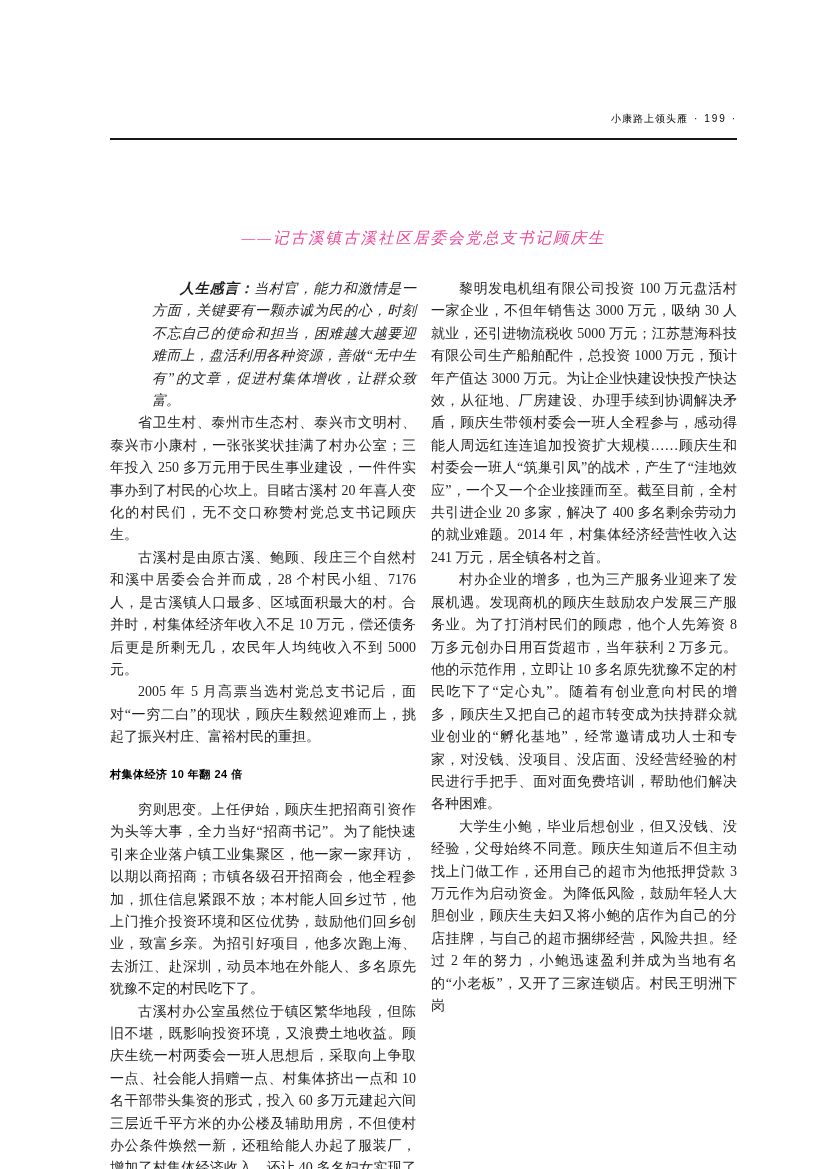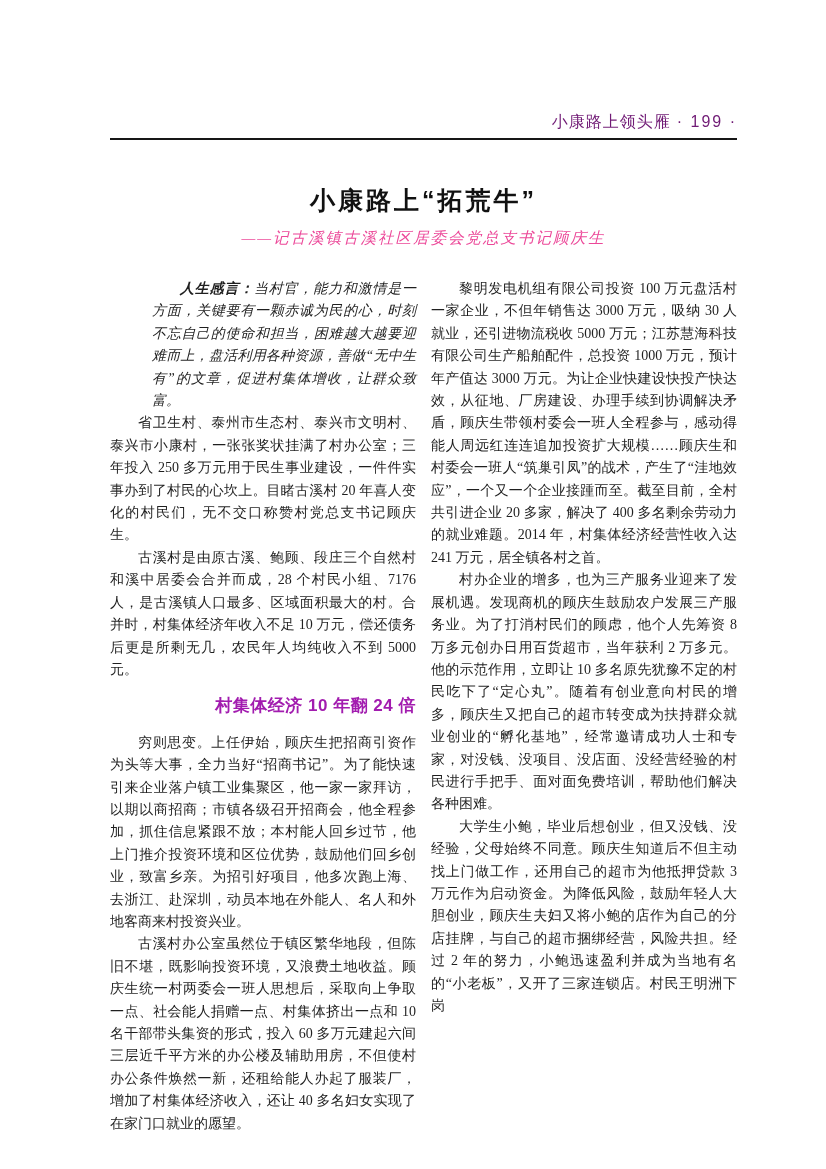--- a/index.html
+++ b/index.html
@@ -13,23 +13,23 @@
     font-family: "Liberation Serif", "DejaVu Serif", serif;
     overflow: hidden;
   }
   .running-head {
     position: absolute;
     left: 110px;
     top: 112px;
     width: 627px;
     text-align: right;
     font-family: "Liberation Sans", "DejaVu Sans", sans-serif;
-    font-size: 16px;
+    font-size: 10px;
     letter-spacing: 1px;
-    color: #701a75;
+    color: #000000;
   }
   .running-head .pgnum { margin-left: 6px; letter-spacing: 2px; }
   .head-rule {
     position: absolute;
     left: 110px;
     top: 138px;
     width: 627px;
     height: 0;
     border-top: 2.5px solid #161616;
   }
@@ -72,52 +72,52 @@
     line-height: 22.4px;
     text-align: justify;
     color: #1f1f1f;
   }
   .para { margin: 0; text-indent: 2em; }
   .para.continuation { text-indent: 0; }
   .motto { font-style: italic; margin-left: 42px; }
   .motto .lead { font-weight: 700; }
   .section-heading {
     margin: 14px 0 14px;
-    text-align: right;
+    text-align: left;
     text-indent: 0;
     font-family: "Liberation Sans", "DejaVu Sans", sans-serif;
-    font-size: 17px;
+    font-size: 11px;
     font-weight: 700;
     letter-spacing: 0.5px;
-    color: #a21caf;
+    color: #000000;
   }
 </style>
 </head>
 <body>
 
 <div class="page">
 
   <div class="running-head">
     <span>小康路上领头雁</span><span class="pgnum">· 199 ·</span>
   </div>
   <div class="head-rule"></div>
 
-  <h1 class="article-title">小康路上“拓荒牛”</h1>
   <p class="article-subtitle">——记古溪镇古溪社区居委会党总支书记顾庆生</p>
 
   <div class="columns">
 
     <div class="col">
       <p class="para motto">
         <span class="lead">人生感言：</span><span>当村官，能力和激情是一方面，关键要有一颗赤诚为民的心，时刻不忘自己的使命和担当，困难越大越要迎难而上，盘活利用各种资源，善做“无中生有”的文章，促进村集体增收，让群众致富。</span>
       </p>
       <p class="para">省卫生村、泰州市生态村、泰兴市文明村、泰兴市小康村，一张张奖状挂满了村办公室；三年投入 250 多万元用于民生事业建设，一件件实事办到了村民的心坎上。目睹古溪村 20 年喜人变化的村民们，无不交口称赞村党总支书记顾庆生。</p>
       <p class="para">古溪村是由原古溪、鲍顾、段庄三个自然村和溪中居委会合并而成，28 个村民小组、7176 人，是古溪镇人口最多、区域面积最大的村。合并时，村集体经济年收入不足 10 万元，偿还债务后更是所剩无几，农民年人均纯收入不到 5000 元。</p>
+      <p class="para">2005 年 5 月高票当选村党总支书记后，面对“一穷二白”的现状，顾庆生毅然迎难而上，挑起了振兴村庄、富裕村民的重担。</p>
       <h3 class="section-heading">村集体经济 10 年翻 24 倍</h3>
-      <p class="para">穷则思变。上任伊始，顾庆生把招商引资作为头等大事，全力当好“招商书记”。为了能快速引来企业落户镇工业集聚区，他一家一家拜访，以期以商招商；市镇各级召开招商会，他全程参加，抓住信息紧跟不放；本村能人回乡过节，他上门推介投资环境和区位优势，鼓励他们回乡创业，致富乡亲。为招引好项目，他多次跑上海、去浙江、赴深圳，动员本地在外能人、名人和外地客商来村投资兴业。</p>
+      <p class="para">穷则思变。上任伊始，顾庆生把招商引资作为头等大事，全力当好“招商书记”。为了能快速引来企业落户镇工业集聚区，他一家一家拜访，以期以商招商；市镇各级召开招商会，他全程参加，抓住信息紧跟不放；本村能人回乡过节，他上门推介投资环境和区位优势，鼓励他们回乡创业，致富乡亲。为招引好项目，他多次跑上海、去浙江、赴深圳，动员本地在外能人、多名原先犹豫不定的村民吃下了。</p>
       <p class="para">古溪村办公室虽然位于镇区繁华地段，但陈旧不堪，既影响投资环境，又浪费土地收益。顾庆生统一村两委会一班人思想后，采取向上争取一点、社会能人捐赠一点、村集体挤出一点和 10 名干部带头集资的形式，投入 60 多万元建起六间三层近千平方米的办公楼及辅助用房，不但使村办公条件焕然一新，还租给能人办起了服装厂，增加了村集体经济收入，还让 40 多名妇女实现了在家门口就业的愿望。</p>
 
     </div>
 
     <div class="col">
       <p class="para">黎明发电机组有限公司投资 100 万元盘活村一家企业，不但年销售达 3000 万元，吸纳 30 人就业，还引进物流税收 5000 万元；江苏慧海科技有限公司生产船舶配件，总投资 1000 万元，预计年产值达 3000 万元。为让企业快建设快投产快达效，从征地、厂房建设、办理手续到协调解决矛盾，顾庆生带领村委会一班人全程参与，感动得能人周远红连连追加投资扩大规模……顾庆生和村委会一班人“筑巢引凤”的战术，产生了“洼地效应”，一个又一个企业接踵而至。截至目前，全村共引进企业 20 多家，解决了 400 多名剩余劳动力的就业难题。2014 年，村集体经济经营性收入达 241 万元，居全镇各村之首。</p>
       <p class="para">村办企业的增多，也为三产服务业迎来了发展机遇。发现商机的顾庆生鼓励农户发展三产服务业。为了打消村民们的顾虑，他个人先筹资 8 万多元创办日用百货超市，当年获利 2 万多元。他的示范作用，立即让 10 多名原先犹豫不定的村民吃下了“定心丸”。随着有创业意向村民的增多，顾庆生又把自己的超市转变成为扶持群众就业创业的“孵化基地”，经常邀请成功人士和专家，对没钱、没项目、没店面、没经营经验的村民进行手把手、面对面免费培训，帮助他们解决各种困难。</p>
       <p class="para">大学生小鲍，毕业后想创业，但又没钱、没经验，父母始终不同意。顾庆生知道后不但主动找上门做工作，还用自己的超市为他抵押贷款 3 万元作为启动资金。为降低风险，鼓励年轻人大胆创业，顾庆生夫妇又将小鲍的店作为自己的分店挂牌，与自己的超市捆绑经营，风险共担。经过 2 年的努力，小鲍迅速盈利并成为当地有名的“小老板”，又开了三家连锁店。村民王明洲下岗</p>
     </div>
 

